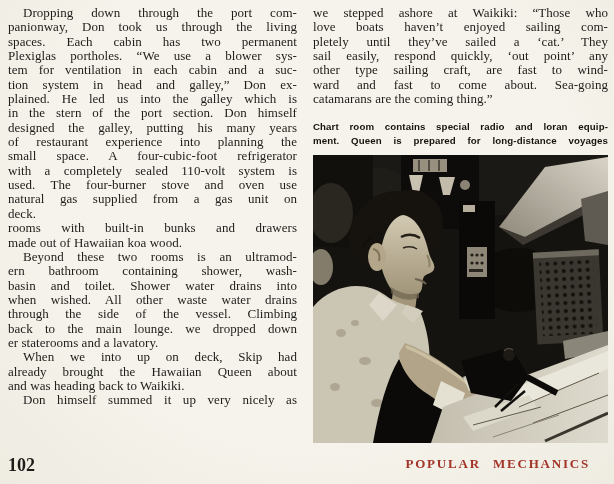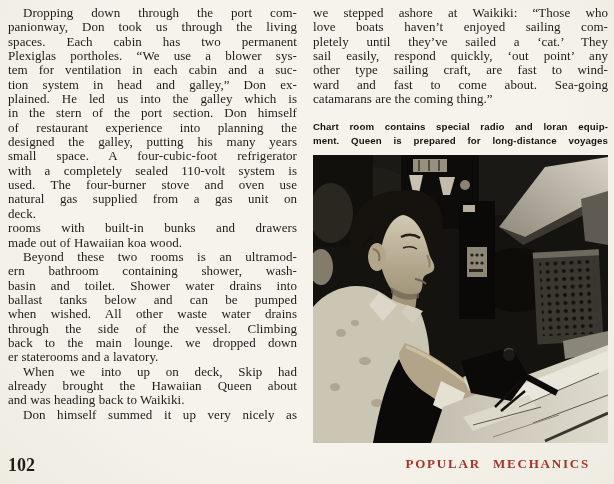--- a/index.html
+++ b/index.html
@@ -41,33 +41,32 @@
 
   <div class="col col-left">
       <div class="line indent">Dropping down through the port com-</div>
       <div class="line">panionway, Don took us through the living</div>
       <div class="line">spaces. Each cabin has two permanent</div>
       <div class="line">Plexiglas portholes. “We use a blower sys-</div>
       <div class="line">tem for ventilation in each cabin and a suc-</div>
       <div class="line">tion system in head and galley,” Don ex-</div>
       <div class="line">plained. He led us into the galley which is</div>
       <div class="line">in the stern of the port section. Don himself</div>
+      <div class="line">designed the galley, putting his many years</div>
       <div class="line">of restaurant experience into planning the</div>
-      <div class="line">designed the galley, putting his many years</div>
       <div class="line">small space. A four-cubic-foot refrigerator</div>
       <div class="line">with a completely sealed 110-volt system is</div>
       <div class="line">used. The four-burner stove and oven use</div>
       <div class="line">natural gas supplied from a gas unit on</div>
       <div class="line par-end">deck.</div>
       <div class="line">rooms with built-in bunks and drawers</div>
       <div class="line par-end">made out of Hawaiian koa wood.</div>
       <div class="line indent">Beyond these two rooms is an ultramod-</div>
       <div class="line">ern bathroom containing shower, wash-</div>
       <div class="line">basin and toilet. Shower water drains into</div>
-      <div class="line">ballast tanks below and can be pumped</div>
       <div class="line">when wished. All other waste water drains</div>
       <div class="line">through the side of the vessel. Climbing</div>
       <div class="line">back to the main lounge. we dropped down</div>
       <div class="line par-end">er staterooms and a lavatory.</div>
       <div class="line indent">When we into up on deck, Skip had</div>
       <div class="line">already brought the Hawaiian Queen about</div>
       <div class="line par-end">and was heading back to Waikiki.</div>
       <div class="line indent">Don himself summed it up very nicely as</div>
     </div>
 

